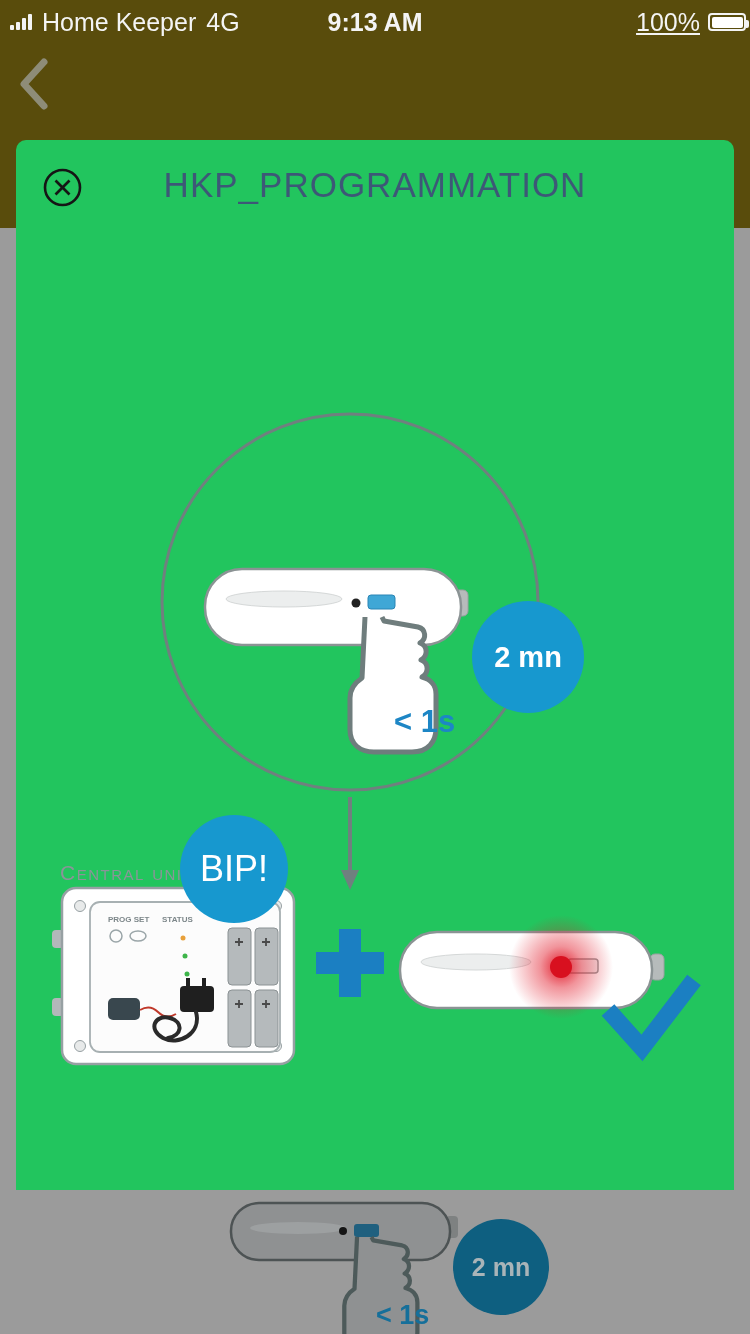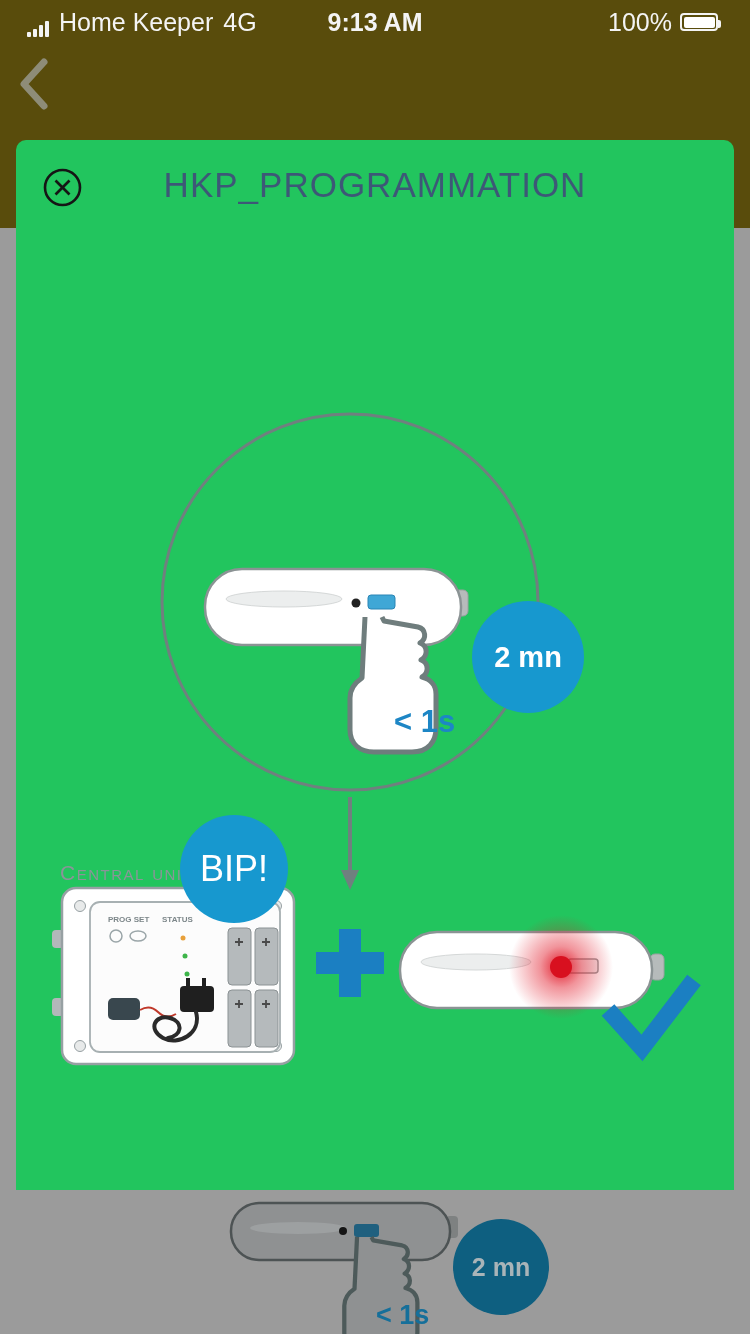--- a/index.html
+++ b/index.html
@@ -10,23 +10,23 @@
     font-family:"Liberation Sans", sans-serif;
   }
   
   .top-band { position:absolute; top:0; left:0; width:750px; height:228px; background:#594c0c; }
 
   
   .statusbar {
     position:absolute; top:0; left:0; width:750px; height:44px;
     display:flex; align-items:center; color:#f4f4f4; font-size:25px;
   }
-  .sb-left { display:flex; align-items:flex-end; gap:10px; padding-left:27px; }
+  .sb-left { display:flex; align-items:center; gap:10px; padding-left:10px; }
   .sb-center { position:absolute; left:0; right:0; text-align:center; font-weight:bold; }
-  .sb-right { margin-left:auto; display:flex; align-items:center; gap:8px; padding-right:32px; }
+  .sb-right { margin-left:auto; display:flex; align-items:center; gap:8px; padding-right:4px;text-decoration:underline; }
   .signal { display:flex; align-items:flex-end; gap:2px; height:16px; }
   .signal i { display:block; width:4px; background:#f4f4f4; border-radius:1px; }
   .signal i:nth-child(1){height:5px;} .signal i:nth-child(2){height:8px;}
   .signal i:nth-child(3){height:12px;} .signal i:nth-child(4){height:16px;}
   .battery { position:relative; width:38px; height:18px; border:2px solid #f4f4f4; border-radius:4px; }
   .battery .fill { position:absolute; inset:1.5px; background:#ffffff; border-radius:2px; }
   .battery .tip { position:absolute; right:-5px; top:5px; width:3px; height:8px; background:#f4f4f4; border-radius:0 2px 2px 0; }
 
   
   .back-btn { position:absolute; top:56px; left:14px; width:40px; height:56px; background:none; border:none; cursor:pointer; }

